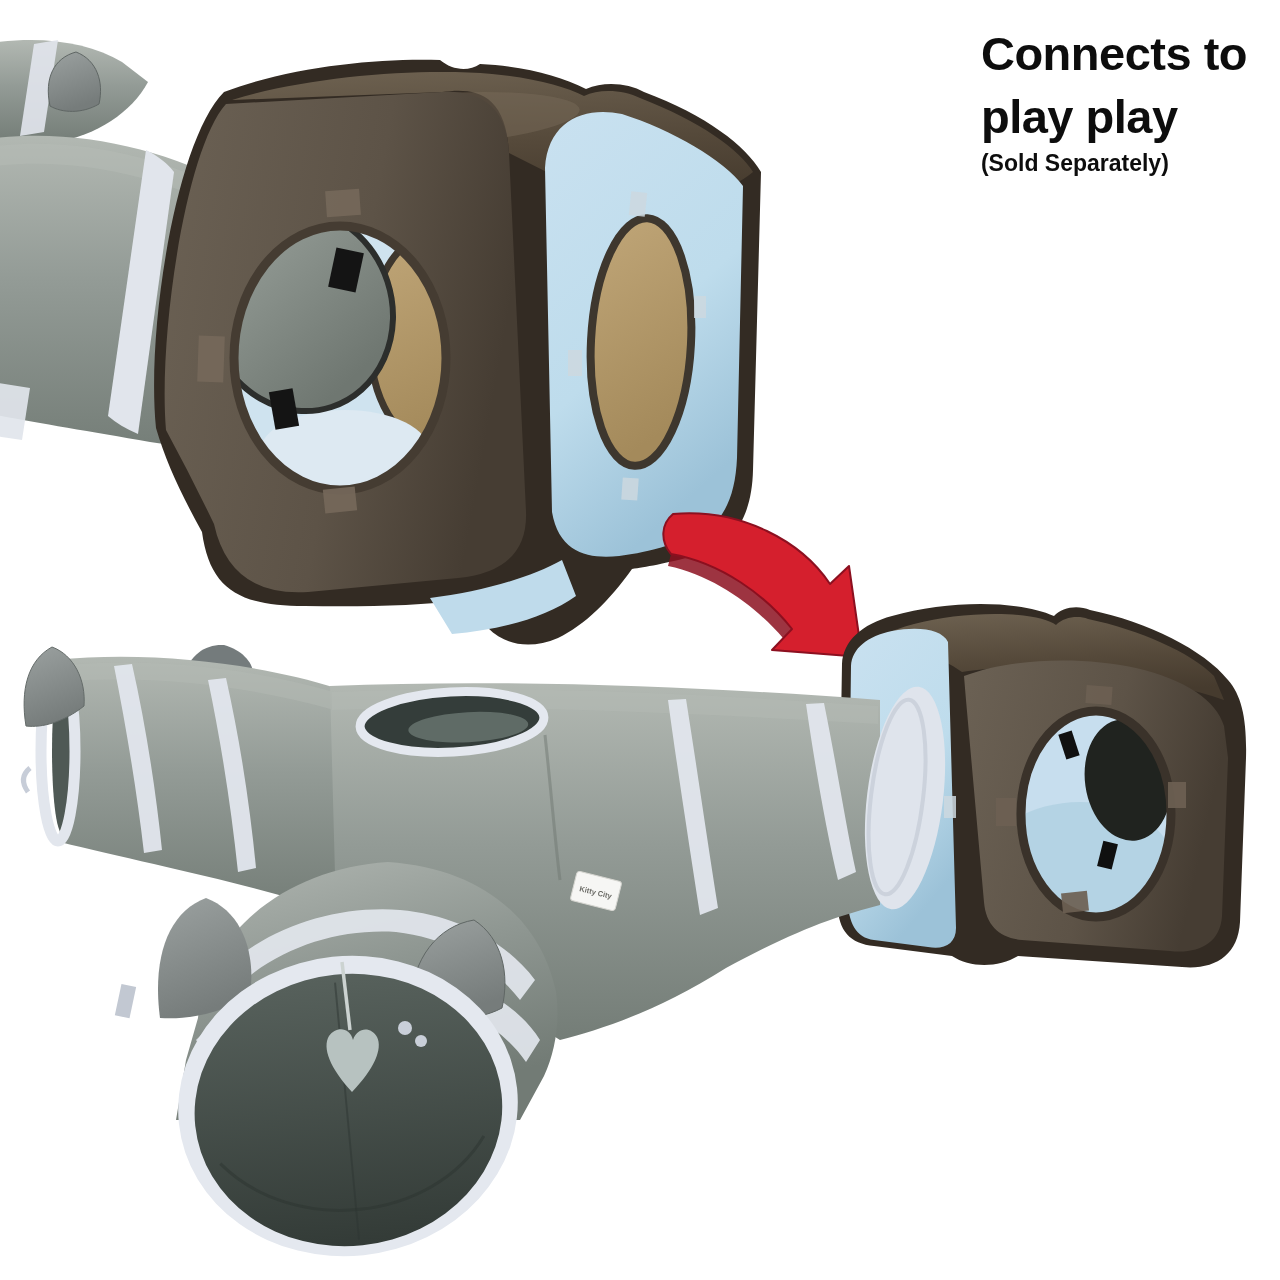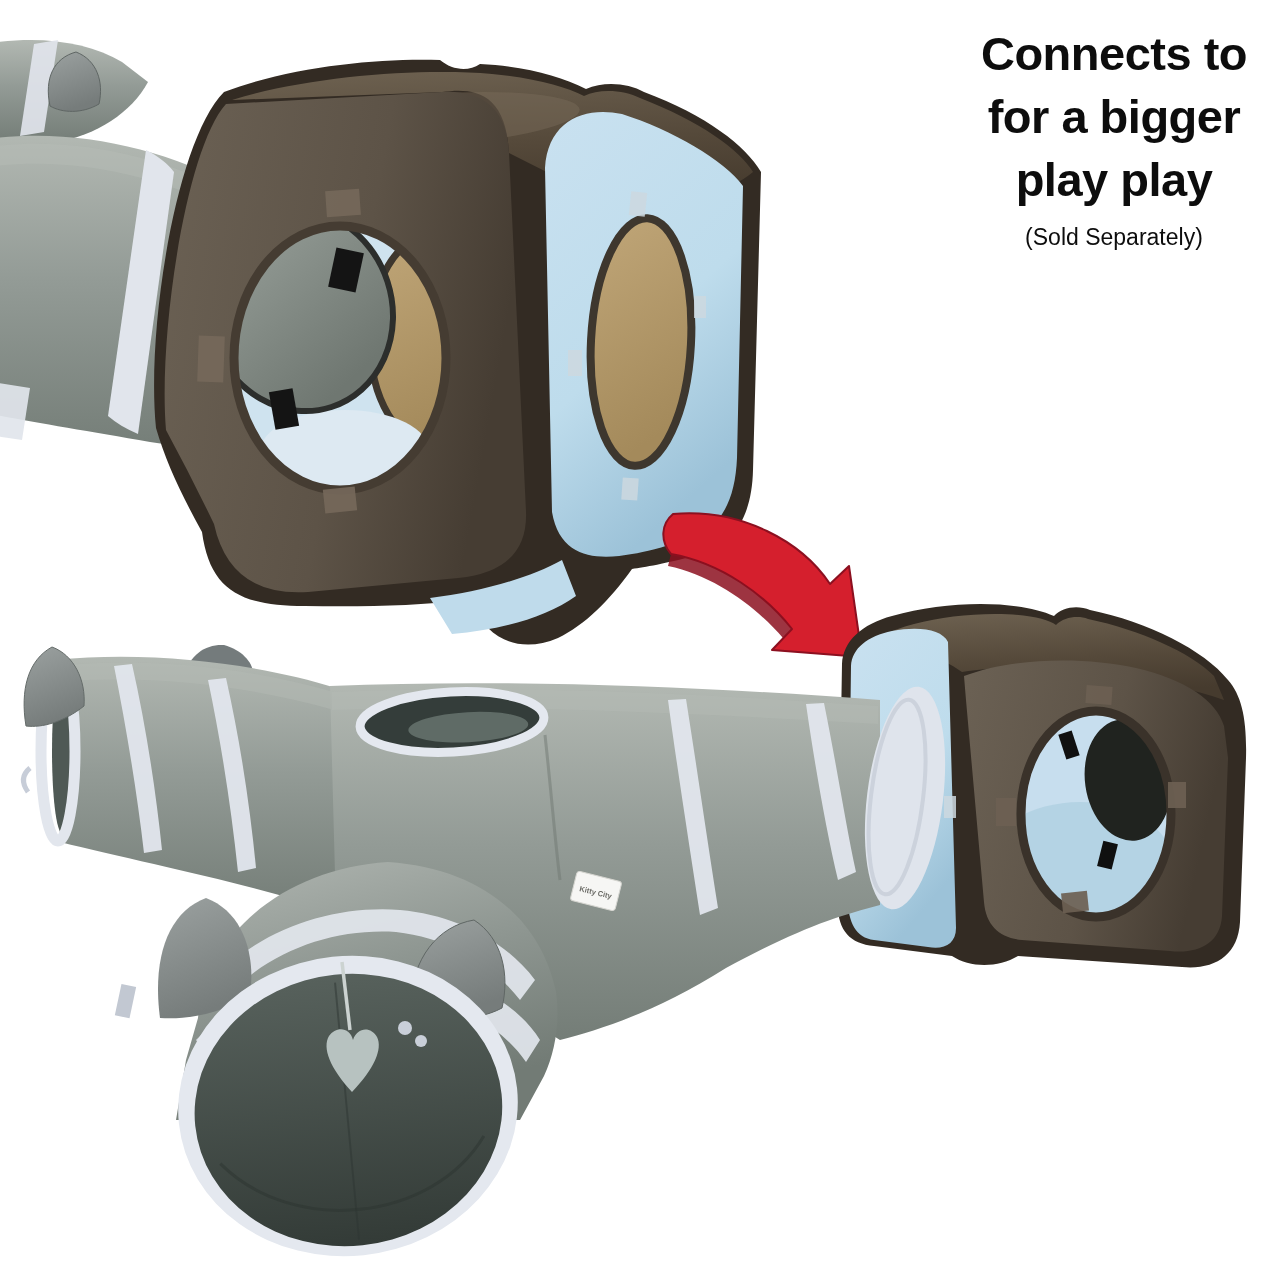--- a/index.html
+++ b/index.html
@@ -1,21 +1,21 @@
 <!DOCTYPE html>
 <html style="--headline-color: #0d0d0d; --arrow-red: #d51f2d; --arrow-red-dark: #8c1020; --tunnel-gray: #8f9792; --tunnel-gray-light: #b2b8b2; --tunnel-gray-dark: #6f7873; --tunnel-interior: #3c443f; --trim-white: #e2e6ed; --felt-ear-gray: #8d9392; --cube-brown: #5e564b; --cube-brown-dark: #463d33; --cube-top-olive: #55493a; --cube-binding: #332b23; --cube-blue: #bedcec; --inner-panel-tan: #b59b6c; --interior-blue: #cfe3ef; --heart-gray: #b7c2c0;"><head>
 <meta charset="utf-8">
 <style>
   html,body{margin:0;padding:0;background:#ffffff;}
   .stage{position:relative;width:1280px;height:1280px;background:#ffffff;overflow:hidden;
          font-family:"Liberation Sans",sans-serif;}
   .scene-svg{position:absolute;left:0;top:0;width:1280px;height:1280px;display:block;}
-  .headline{position:absolute;top:22px;right:33px;text-align:center;color:var(--headline-color,#0d0d0d);}
+  .headline{position:absolute;top:22px;right:33px;text-align:left;color:var(--headline-color,#0d0d0d);}
   .headline-line{font-size:47px;line-height:63px;font-weight:700;letter-spacing:-0.5px;white-space:nowrap;}
-  .headline-note{font-size:23px;line-height:28px;font-weight:400;margin-top:12px;white-space:nowrap;}
+  .headline-note{font-size:23px;line-height:28px;font-weight:700;margin-top:1px;white-space:nowrap;}
   .tag-label{font-family:"Liberation Sans",sans-serif;font-weight:700;}
 </style>
 </head>
 <body>
 
 <div class="stage">
 
 <svg class="scene-svg" viewBox="0 0 1280 1280" xmlns="http://www.w3.org/2000/svg">
   <defs>
     <linearGradient id="tubeGrad" x1="0" y1="0" x2="0" y2="1">
@@ -216,18 +216,17 @@
       <g transform="translate(596,891) rotate(14)">
         <rect x="-23" y="-15" width="46" height="30" rx="3" fill="#f6f6f4" stroke="#d5d5d0" stroke-width="1"></rect>
         <text class="tag-label" x="0" y="4" font-size="7.5" fill="#6b6b66" text-anchor="middle">Kitty City</text>
       </g>
     </g>
   </g>
 </svg>
 
 <div class="headline">
   <div class="headline-line">Connects to</div>
-  <div class="headline-line">for a bigger</div>
   <div class="headline-line">play play</div>
   <div class="headline-note">(Sold Separately)</div>
 </div>
 
 </div>
 
 </body></html>

